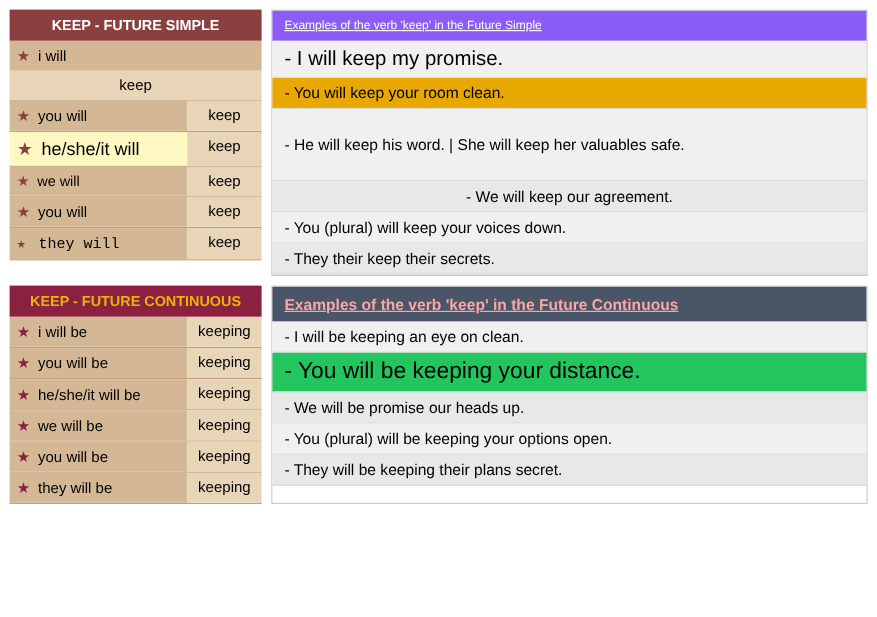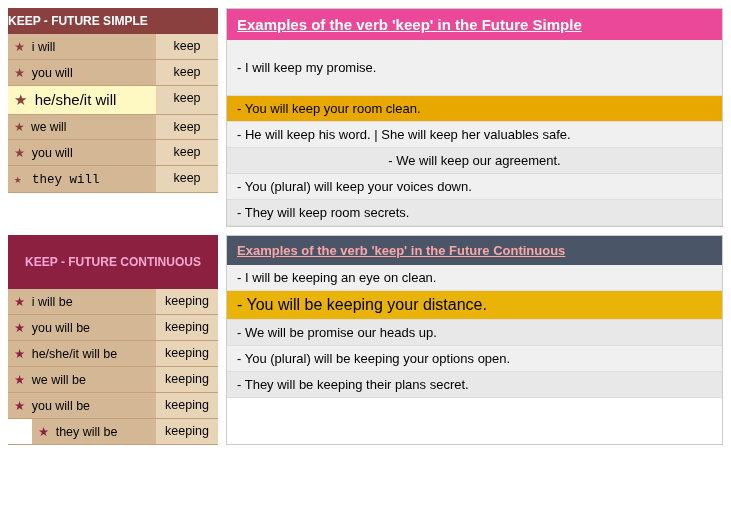--- a/index.html
+++ b/index.html
@@ -30,22 +30,22 @@
       color: #fff;
       padding: 6px 4px;
     }
   </style>
 </head>
 <body>
 
 <div class="main-container">
 <div class="section-row">
       <div style="width: 210px; flex-shrink: 0;">
-        <div class="conj-header" style="background-color: rgb(139, 64, 64); text-align: left; font-weight: bold; font-size: 12px; color: rgb(255, 255, 255); padding: 6px 0;">KEEP - FUTURE SIMPLE</div>
-        <div style="display: flex; border-bottom: 1px solid rgb(196, 160, 122);">
+        <div class="conj-header" style="background-color: rgb(139, 64, 64); text-align: center; font-weight: bold; font-size: 12px; color: rgb(255, 255, 255); padding: 6px 12px;">KEEP - FUTURE SIMPLE</div>
+        <div style="display: flex; border-bottom: 1px solid rgb(196, 160, 122); flex-direction: column;">
           <div style="background-color: rgb(212, 184, 150); padding: 5px 6px; flex: 1 1 0%; font-size: 12.5px;"><span style="color: rgb(139, 64, 64); margin-right: 3px;">★ </span>i will</div>
           <div style="background-color: rgb(232, 213, 183); padding: 5px 8px; font-size: 12.5px; text-align: center; min-width: 62px;">keep</div>
         </div>
         <div style="display: flex; border-bottom: 1px solid rgb(196, 160, 122);">
           <div style="background-color: rgb(212, 184, 150); padding: 5px 6px; flex: 1 1 0%; font-size: 12.5px;"><span style="color: rgb(139, 64, 64); margin-right: 3px;">★ </span>you will</div>
           <div style="background-color: rgb(232, 213, 183); padding: 5px 8px; font-size: 12.5px; text-align: center; min-width: 62px;">keep</div>
         </div>
         <div style="display: flex; border-bottom: 1px solid rgb(196, 160, 122);">
           <div style="background-color: #fef9c3; padding: 5px 6px; flex: 1 1 0%; font-size: 15px;"><span style="color: rgb(139, 64, 64); margin-right: 3px;">★ </span>he/she/it will</div>
           <div style="background-color: rgb(232, 213, 183); padding: 5px 8px; font-size: 12.5px; text-align: center; min-width: 62px;">keep</div>
@@ -57,32 +57,32 @@
         <div style="display: flex; border-bottom: 1px solid rgb(196, 160, 122);">
           <div style="background-color: rgb(212, 184, 150); padding: 5px 6px; flex: 1 1 0%; font-size: 12.5px;"><span style="color: rgb(139, 64, 64); margin-right: 3px;">★ </span>you will</div>
           <div style="background-color: rgb(232, 213, 183); padding: 5px 8px; font-size: 12.5px; text-align: center; min-width: 62px;">keep</div>
         </div>
         <div style="display: flex; border-bottom: 1px solid rgb(196, 160, 122);">
           <div style="background-color: rgb(212, 184, 150); padding: 5px 6px; flex: 1 1 0%; font-size: 12.5px; font-family: Liberation Mono, monospace;"><span style="color: rgb(139, 64, 64); margin-right: 3px;">★ </span>they will</div>
           <div style="background-color: rgb(232, 213, 183); padding: 5px 8px; font-size: 12.5px; text-align: center; min-width: 62px;">keep</div>
         </div>
       </div>
       <div style="flex: 1 1 0%; border: 1px solid rgb(204, 204, 204);">
-        <div style="background-color: #ec4899; color: rgb(255, 255, 255); padding: 7px 10px; font-size: 15px; font-weight: bold; text-decoration: underline;">Examples of the verb 'keep' in the Future Simple</div>
-        <div style="padding: 20px 10px; font-size: 13px; border-bottom: 1px solid rgb(221, 221, 221); background-color: rgb(240, 240, 240);">- I will keep my promise.</div>
+        <div style="background-color: #8b5cf6; color: rgb(255, 255, 255); padding: 7px 10px; font-size: 10px; font-weight: normal; text-decoration: underline;">Examples of the verb 'keep' in the Future Simple</div>
+        <div style="padding: 5px 10px; font-size: 17px; border-bottom: 1px solid rgb(221, 221, 221); background-color: rgb(240, 240, 240);">- I will keep my promise.</div>
         <div style="padding: 5px 10px; font-size: 13px; border-bottom: 1px solid rgb(221, 221, 221); background-color: rgb(232, 168, 0);">- You will keep your room clean.</div>
-        <div style="padding: 5px 10px; font-size: 13px; border-bottom: 1px solid rgb(221, 221, 221); background-color: rgb(240, 240, 240);">- He will keep his word. | She will keep her valuables safe.</div>
+        <div style="padding: 22px 10px; font-size: 13px; border-bottom: 1px solid rgb(221, 221, 221); background-color: rgb(240, 240, 240);">- He will keep his word. | She will keep her valuables safe.</div>
         <div style="padding: 5px 10px; font-size: 13px; border-bottom: 1px solid rgb(221, 221, 221); background-color: rgb(232, 232, 232); text-align: center;">- We will keep our agreement.</div>
         <div style="padding: 5px 10px; font-size: 13px; border-bottom: 1px solid rgb(221, 221, 221); background-color: rgb(240, 240, 240);">- You (plural) will keep your voices down.</div>
-        <div style="padding: 5px 10px; font-size: 13px; border-bottom: 1px solid rgb(221, 221, 221); background-color: rgb(232, 232, 232);">- They will keep room secrets.</div>
+        <div style="padding: 5px 10px; font-size: 13px; border-bottom: 1px solid rgb(221, 221, 221); background-color: rgb(232, 232, 232);">- They their keep their secrets.</div>
       </div>
     </div>
     <div class="section-row">
       <div style="width: 210px; flex-shrink: 0;">
-        <div class="conj-header" style="background-color: rgb(139, 32, 64); text-align: center; font-weight: bold; font-size: 12px; color: #f9a8d4; padding: 20px 4px;">KEEP - FUTURE CONTINUOUS</div>
+        <div class="conj-header" style="background-color: rgb(139, 32, 64); text-align: center; font-weight: bold; font-size: 12px; color: #eab308; padding: 6px 4px;">KEEP - FUTURE CONTINUOUS</div>
         <div style="display: flex; border-bottom: 1px solid rgb(196, 160, 122);">
           <div style="background-color: rgb(212, 184, 150); padding: 5px 6px; flex: 1 1 0%; font-size: 12.5px;"><span style="color: rgb(139, 32, 64); margin-right: 3px;">★ </span>i will be</div>
           <div style="background-color: rgb(232, 213, 183); padding: 5px 8px; font-size: 12.5px; text-align: center; min-width: 62px;">keeping</div>
         </div>
         <div style="display: flex; border-bottom: 1px solid rgb(196, 160, 122);">
           <div style="background-color: rgb(212, 184, 150); padding: 5px 6px; flex: 1 1 0%; font-size: 12.5px;"><span style="color: rgb(139, 32, 64); margin-right: 3px;">★ </span>you will be</div>
           <div style="background-color: rgb(232, 213, 183); padding: 5px 8px; font-size: 12.5px; text-align: center; min-width: 62px;">keeping</div>
         </div>
         <div style="display: flex; border-bottom: 1px solid rgb(196, 160, 122);">
           <div style="background-color: rgb(212, 184, 150); padding: 5px 6px; flex: 1 1 0%; font-size: 12.5px;"><span style="color: rgb(139, 32, 64); margin-right: 3px;">★ </span>he/she/it will be</div>
@@ -90,26 +90,26 @@
         </div>
         <div style="display: flex; border-bottom: 1px solid rgb(196, 160, 122);">
           <div style="background-color: rgb(212, 184, 150); padding: 5px 6px; flex: 1 1 0%; font-size: 12.5px;"><span style="color: rgb(139, 32, 64); margin-right: 3px;">★ </span>we will be</div>
           <div style="background-color: rgb(232, 213, 183); padding: 5px 8px; font-size: 12.5px; text-align: center; min-width: 62px;">keeping</div>
         </div>
         <div style="display: flex; border-bottom: 1px solid rgb(196, 160, 122);">
           <div style="background-color: rgb(212, 184, 150); padding: 5px 6px; flex: 1 1 0%; font-size: 12.5px;"><span style="color: rgb(139, 32, 64); margin-right: 3px;">★ </span>you will be</div>
           <div style="background-color: rgb(232, 213, 183); padding: 5px 8px; font-size: 12.5px; text-align: center; min-width: 62px;">keeping</div>
         </div>
         <div style="display: flex; border-bottom: 1px solid rgb(196, 160, 122);">
-          <div style="background-color: rgb(212, 184, 150); padding: 5px 6px; flex: 1 1 0%; font-size: 12.5px; margin-left: 24px;"><span style="color: rgb(139, 32, 64); margin-right: 3px;">★ </span>they will be</div>
+          <div style="background-color: rgb(212, 184, 150); padding: 5px 6px; flex: 1 1 0%; font-size: 12.5px;"><span style="color: rgb(139, 32, 64); margin-right: 3px;">★ </span>they will be</div>
           <div style="background-color: rgb(232, 213, 183); padding: 5px 8px; font-size: 12.5px; text-align: center; min-width: 62px;">keeping</div>
         </div>
       </div>
       <div style="flex: 1 1 0%; border: 1px solid rgb(204, 204, 204);">
         <div style="background-color: rgb(74, 85, 104); color: #fca5a5; padding: 7px 10px; font-size: 13px; font-weight: bold; text-decoration: underline;">Examples of the verb 'keep' in the Future Continuous</div>
         <div style="padding: 5px 10px; font-size: 13px; border-bottom: 1px solid rgb(221, 221, 221); background-color: rgb(240, 240, 240);">- I will be keeping an eye on clean.</div>
-        <div style="padding: 5px 10px; font-size: 16px; border-bottom: 1px solid rgb(221, 221, 221); background-color: #eab308;">- You will be keeping your distance.</div>
+        <div style="padding: 5px 10px; font-size: 19px; border-bottom: 1px solid rgb(221, 221, 221); background-color: #22c55e;">- You will be keeping your distance.</div>
         <div style="padding: 5px 10px; font-size: 13px; border-bottom: 1px solid rgb(221, 221, 221); background-color: rgb(232, 232, 232);">- We will be promise our heads up.</div>
         <div style="padding: 5px 10px; font-size: 13px; border-bottom: 1px solid rgb(221, 221, 221); background-color: rgb(240, 240, 240);">- You (plural) will be keeping your options open.</div>
         <div style="padding: 5px 10px; font-size: 13px; border-bottom: 1px solid rgb(221, 221, 221); background-color: rgb(232, 232, 232);">- They will be keeping their plans secret.</div>
       </div>
     </div>
   </div>
 
 </body></html>

